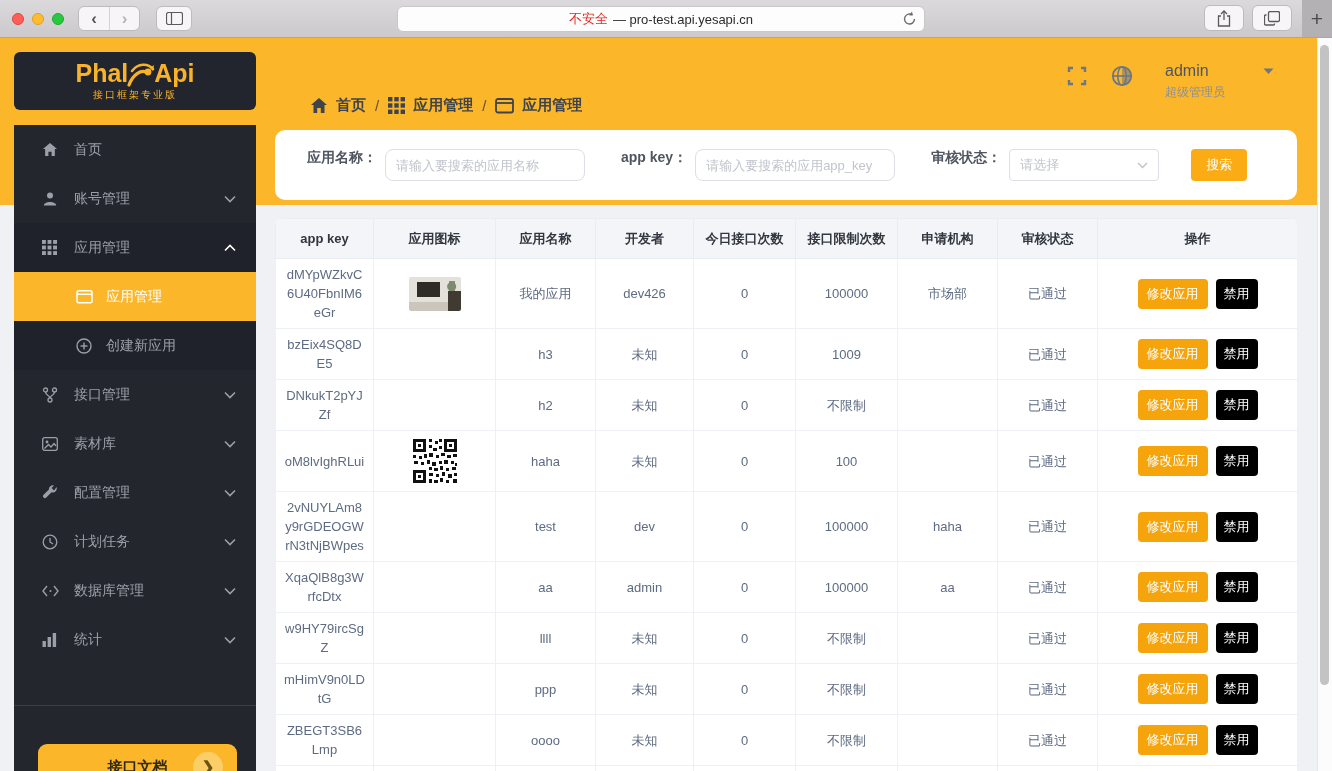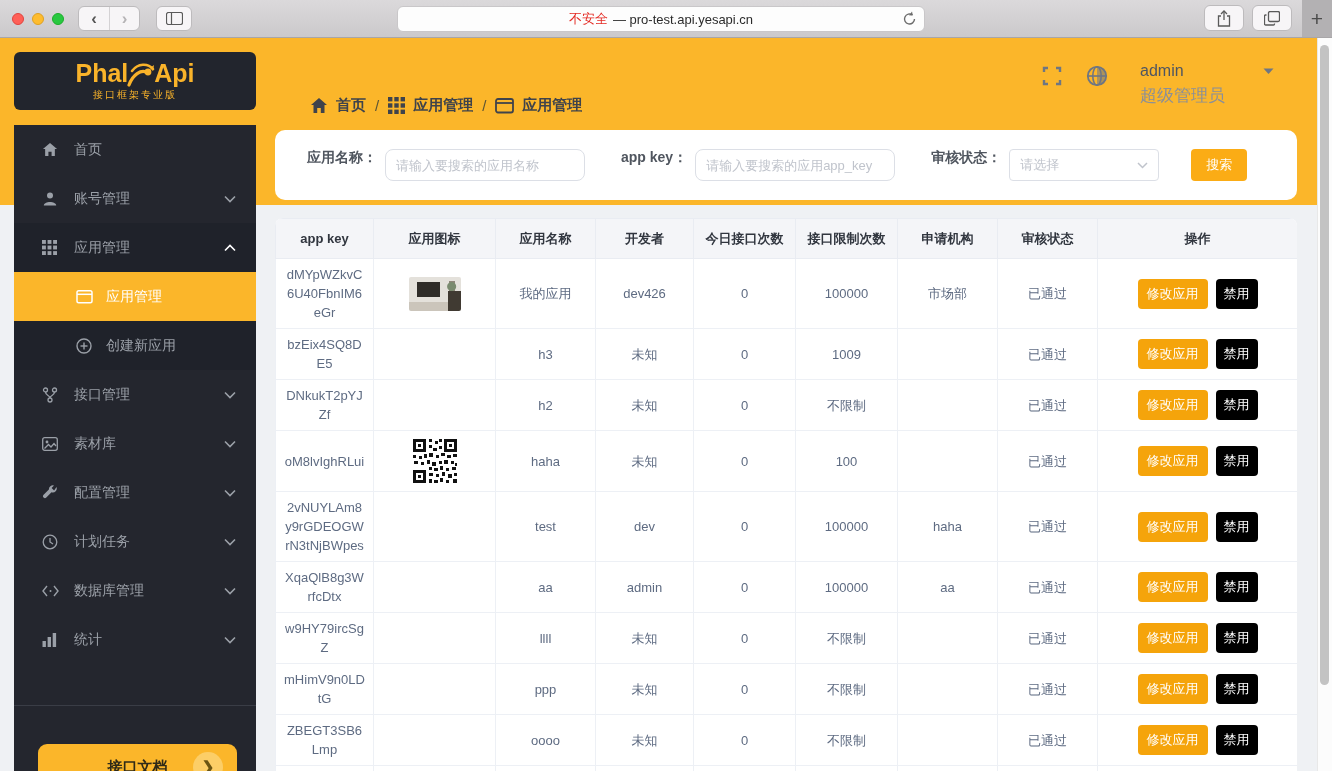--- a/index.html
+++ b/index.html
@@ -41,21 +41,21 @@
     border-radius:6px; display:flex; flex-direction:column; align-items:center; justify-content:center; }
   .logo-line { display:flex; color:#F9B32A; font-weight:bold; font-size:25px; line-height:24px; }
   .logo-tag { font-size:10px; color:#F9B32A; letter-spacing:2px; margin-top:1px; }
   .breadcrumb { position:absolute; left:310px; top:58px; display:flex; align-items:center; gap:9px;
     font-size:15px; color:#3F434B; font-weight:bold; }
   .crumb { display:flex; align-items:center; gap:8px; }
   .crumb-sep { color:#5c5434; font-weight:normal; }
   .header-right { position:absolute; right:58px; top:24px; display:flex; align-items:flex-start; gap:24px; }
   .user-block { display:flex; align-items:flex-start; margin-left:8px; }
   .user-name { font-size:16px; color:#4E5562; }
-  .user-role { font-size:17px; color:#8A8F99; margin-top:4px; }
+  .user-role { font-size:12px; color:#8A8F99; margin-top:4px; }
   .user-caret { margin-left:38px; margin-top:6px; }
 
   
   .sidebar { position:absolute; left:14px; top:87px; width:242px; height:646px; background:#24262E; }
   .menu-item { height:49px; display:flex; align-items:center; padding-left:28px;
     color:#9BA0A8; font-size:14px; cursor:pointer; }
   .menu-item .mi-icon { width:17px; margin-right:15px; display:flex; }
   .menu-item .chev { margin-left:auto; margin-right:20px; display:flex; }
   .group-expanded { background:#1F222A; }
   .sub-item { height:49px; display:flex; align-items:center; padding-left:62px; color:#9BA0A8; font-size:14px; cursor:pointer; }

